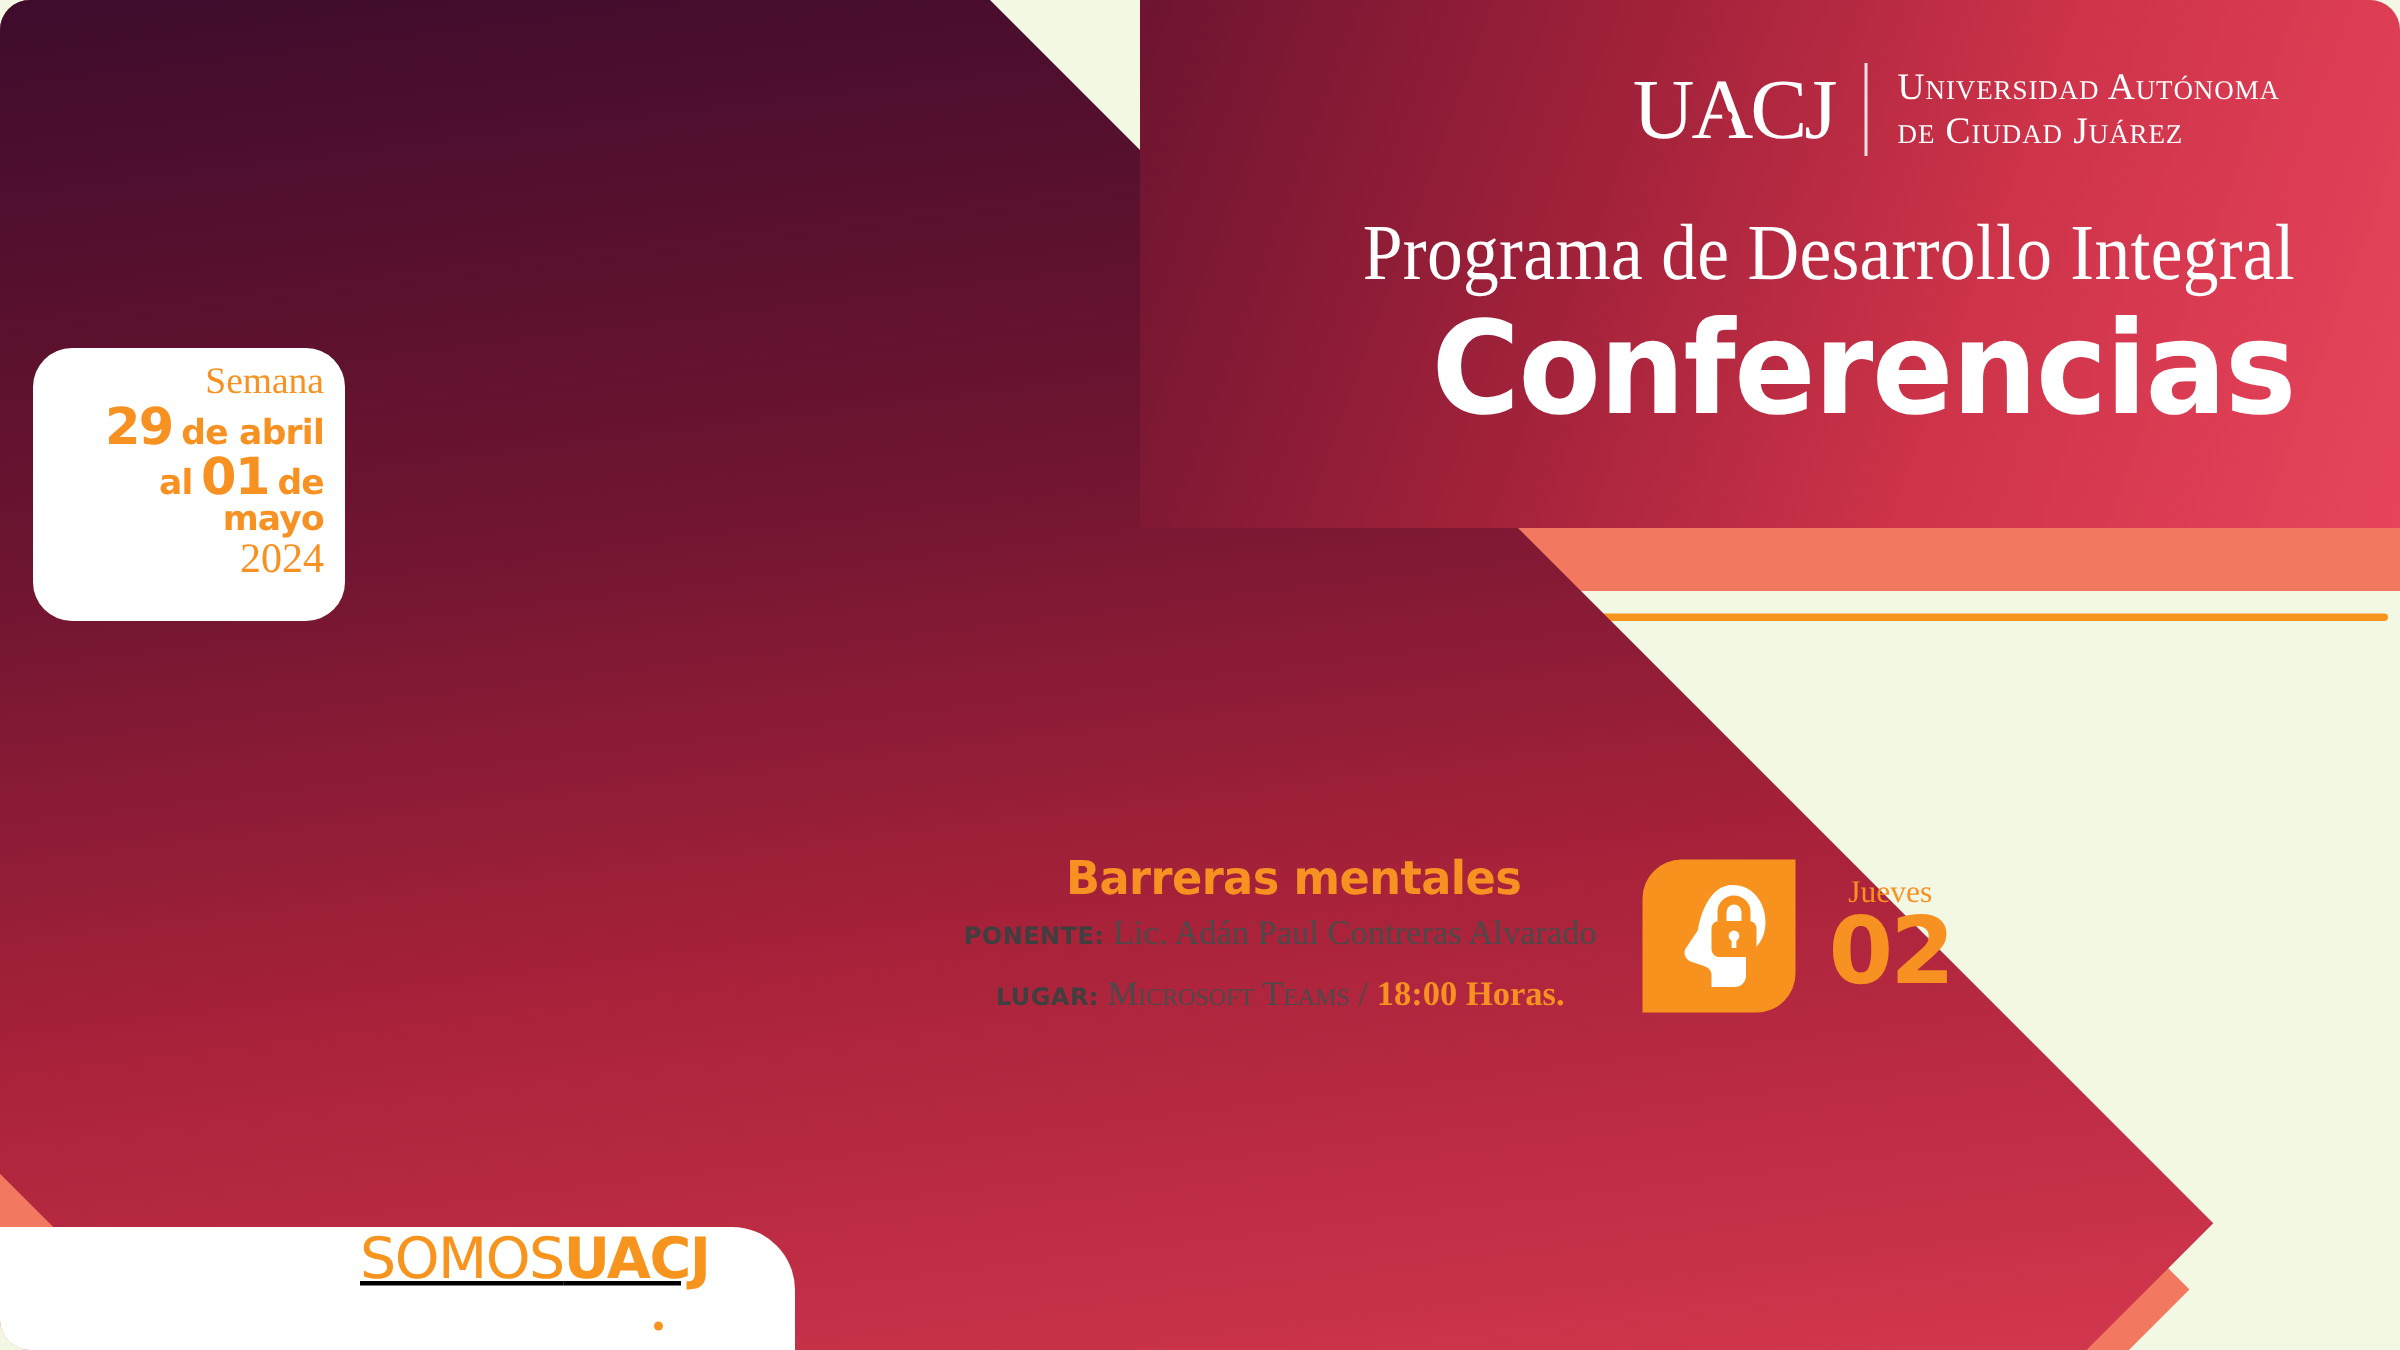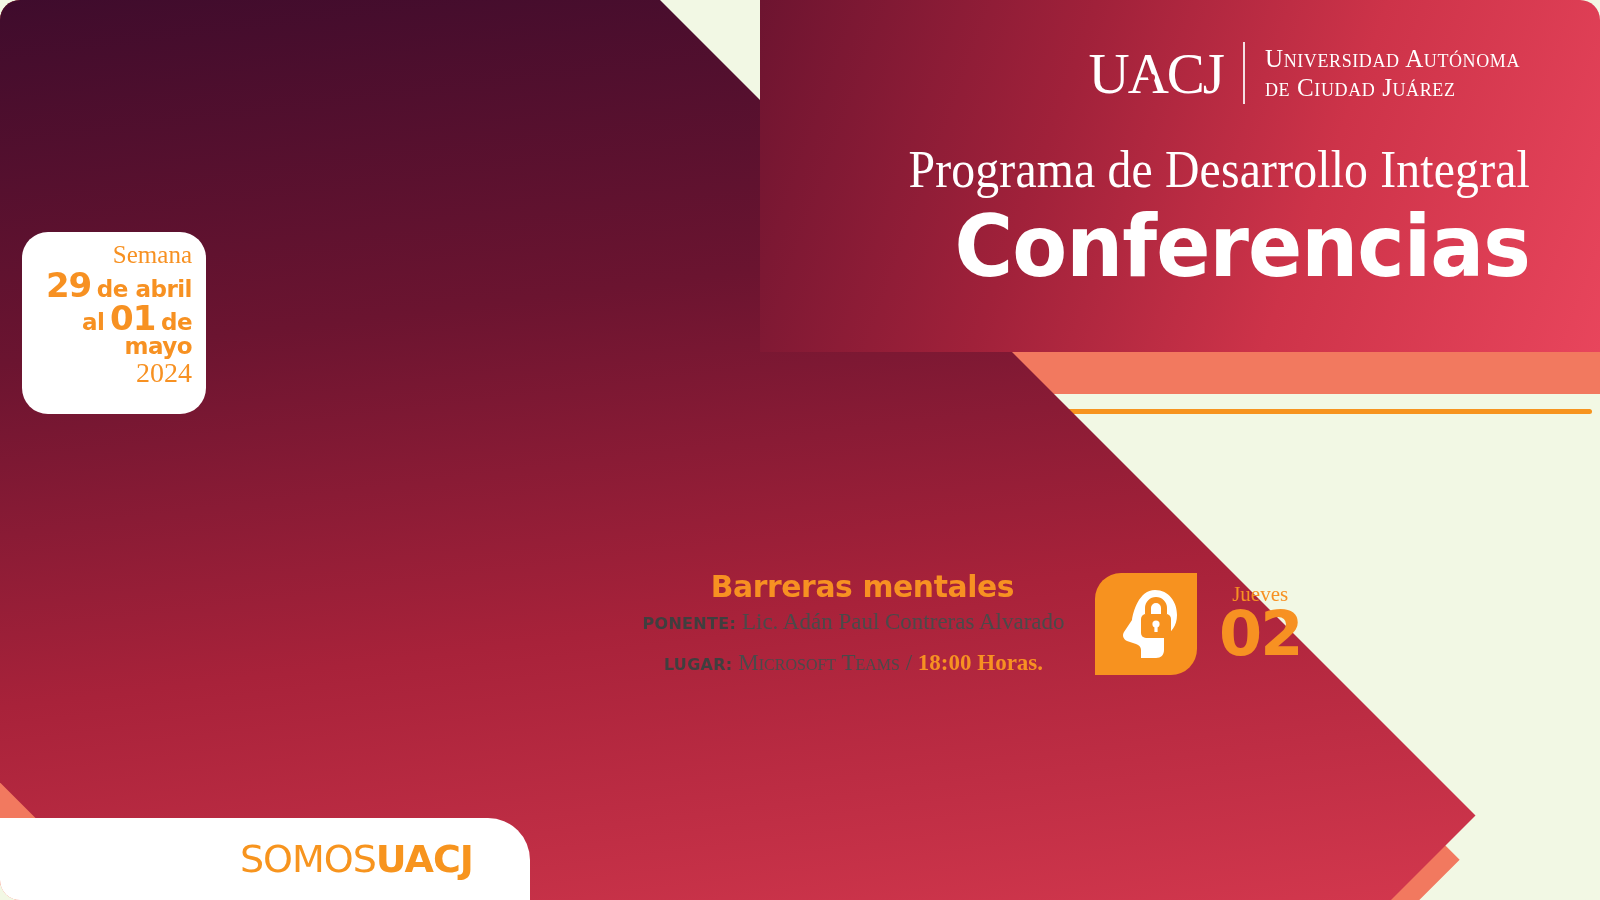--- a/index.html
+++ b/index.html
@@ -107,21 +107,21 @@
   }
   .t-conf{
     font-family:"DejaVu Sans", sans-serif;
     color:#ffffff;font-size:86px;font-weight:700;line-height:1.02;
     letter-spacing:-1px;margin-top:6px;
     transform:scaleX(.93);transform-origin:right center;white-space:nowrap;
   }
 
   
   .date-card{
-    left:22px;top:232px;width:184px;height:182px;background:#ffffff;
+    left:22px;top:232px;width:208px;height:182px;background:#ffffff;
     border-radius:26px 26px 26px 26px;
     padding:10px 14px 10px 10px;box-sizing:border-box;
     text-align:right;color:#f79122;
   }
   .dc-semana{font-family:"Liberation Serif", serif;font-size:25px;line-height:1;margin-bottom:2px;}
   .dc-row{font-family:"DejaVu Sans", sans-serif;font-weight:700;line-height:.97;white-space:nowrap;}
   .dc-big{font-size:34px;letter-spacing:-1px;}
   .dc-sm{font-size:23px;letter-spacing:-.5px;}
   .dc-year{font-family:"Liberation Serif", serif;font-size:28px;line-height:1.05;margin-top:1px;}
 
@@ -154,21 +154,21 @@
   .d-name{font-family:"Liberation Serif", serif;font-size:21px;line-height:1;}
   .d-num{font-family:"DejaVu Sans", sans-serif;font-weight:700;font-size:62px;line-height:.95;letter-spacing:-2px;}
 
   
   .footer-panel{
     left:0;top:818px;width:530px;height:82px;background:#ffffff;
     border-top-right-radius:42px;
   }
   .somos{
     left:240px;top:820px;width:260px;height:78px;
-    display:flex;align-items:center;justify-content:flex-start;
+    display:flex;justify-content:flex-start;text-decoration:underline;
   }
   .somos-txt{
     font-family:"DejaVu Sans", sans-serif;font-size:38px;color:#f7941e;
     letter-spacing:-1px;line-height:1;position:relative;
   }
   .somos-light{font-weight:400;}
   .somos-bold{font-weight:700;}
   .somos-dot{
     position:absolute;width:6px;height:6px;border-radius:50%;background:#f7941e;
     right:31px;bottom:11px;

